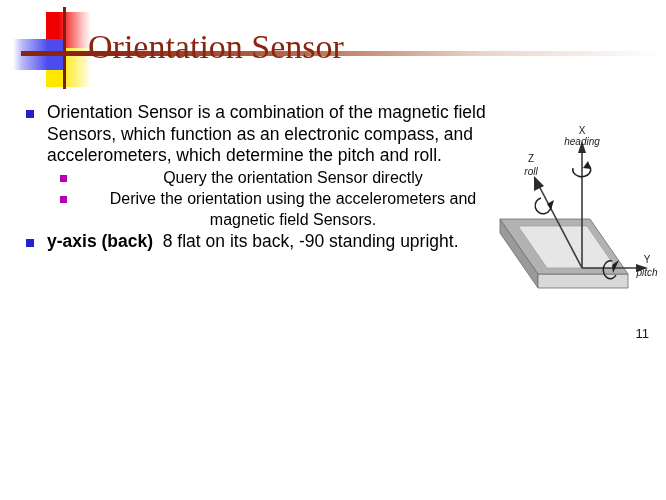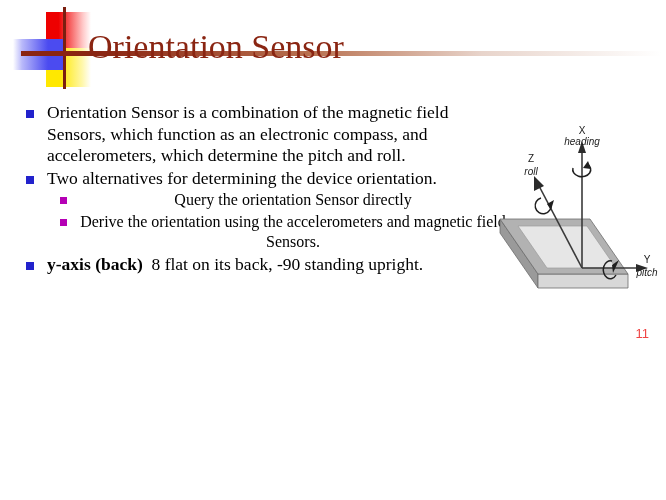--- a/index.html
+++ b/index.html
@@ -104,21 +104,21 @@
   }
   .marker.blue { background: #2222cc; }
   .marker.magenta { background: #b500b5; }
   .lvl2 .marker { width: 7px; height: 7px; margin-top: 7px; margin-right: 11px; }
 
   .btext {
     flex: 1 1 auto;
     font-size: 17.5px;
     line-height: 21.5px;
     color: #000000;
-    font-family: Liberation Serif, serif;
+    font-family: Liberation Sans, sans-serif;
   }
   .lvl2 .btext {
     font-size: 16px;
     line-height: 20.5px;
     text-align: center;
   }
   .btext b { font-weight: bold; }
   .sp { white-space: pre; }
 
   
@@ -141,21 +141,21 @@
     font-style: italic;
     fill: #1a1a1a;
   }
 
   
   .page-num {
     position: absolute;
     right: 17px;
     bottom: 11px;
     font-size: 13px;
-    color: #ef4444;
+    color: #0f172a;
     font-family: "Liberation Sans", "DejaVu Sans", sans-serif;
   }
 </style>
 </head>
 <body>
 
 <div id="slide">
 
   <div class="logo-wrap">
     <div class="logo-red"></div>
@@ -167,24 +167,20 @@
 
   <div class="slide-title">Orientation Sensor</div>
 
   <div class="body-area">
 
     <div class="bullet-row lvl1">
       <span class="marker blue"></span>
       <span class="btext"><span>Orientation Sensor is a combination of the magnetic field Sensors, which function as an electronic compass, and accelerometers, which determine the pitch and roll.</span></span>
     </div>
 
-    <div class="bullet-row lvl1">
-      <span class="marker blue"></span>
-      <span class="btext"><span>Two alternatives for determining the device orientation.</span></span>
-    </div>
 
     <div class="bullet-row lvl2">
       <span class="marker magenta"></span>
       <span class="btext"><span>Query the orientation Sensor directly</span></span>
     </div>
 
     <div class="bullet-row lvl2">
       <span class="marker magenta"></span>
       <span class="btext"><span>Derive the orientation using the accelerometers and magnetic field Sensors.</span></span>
     </div>

